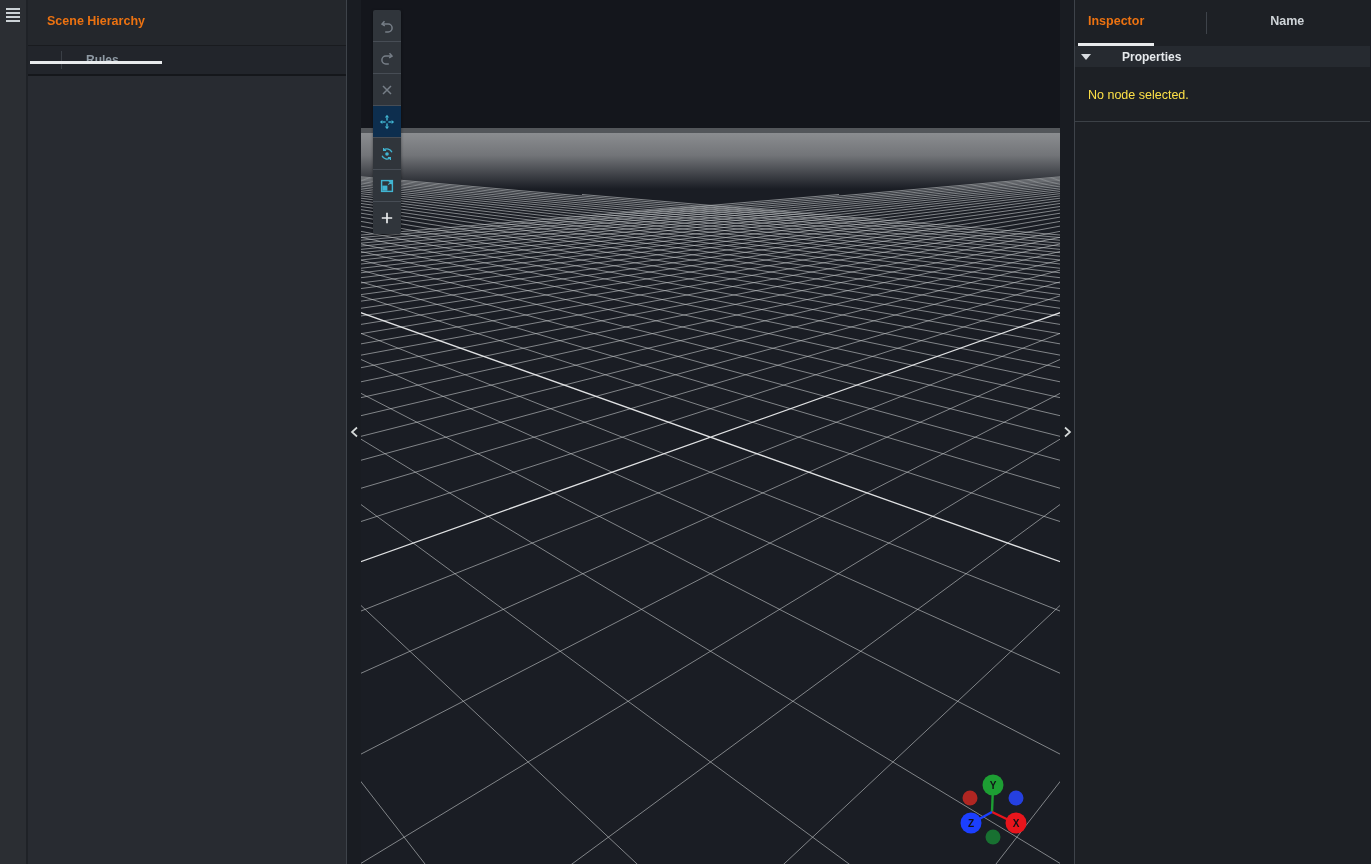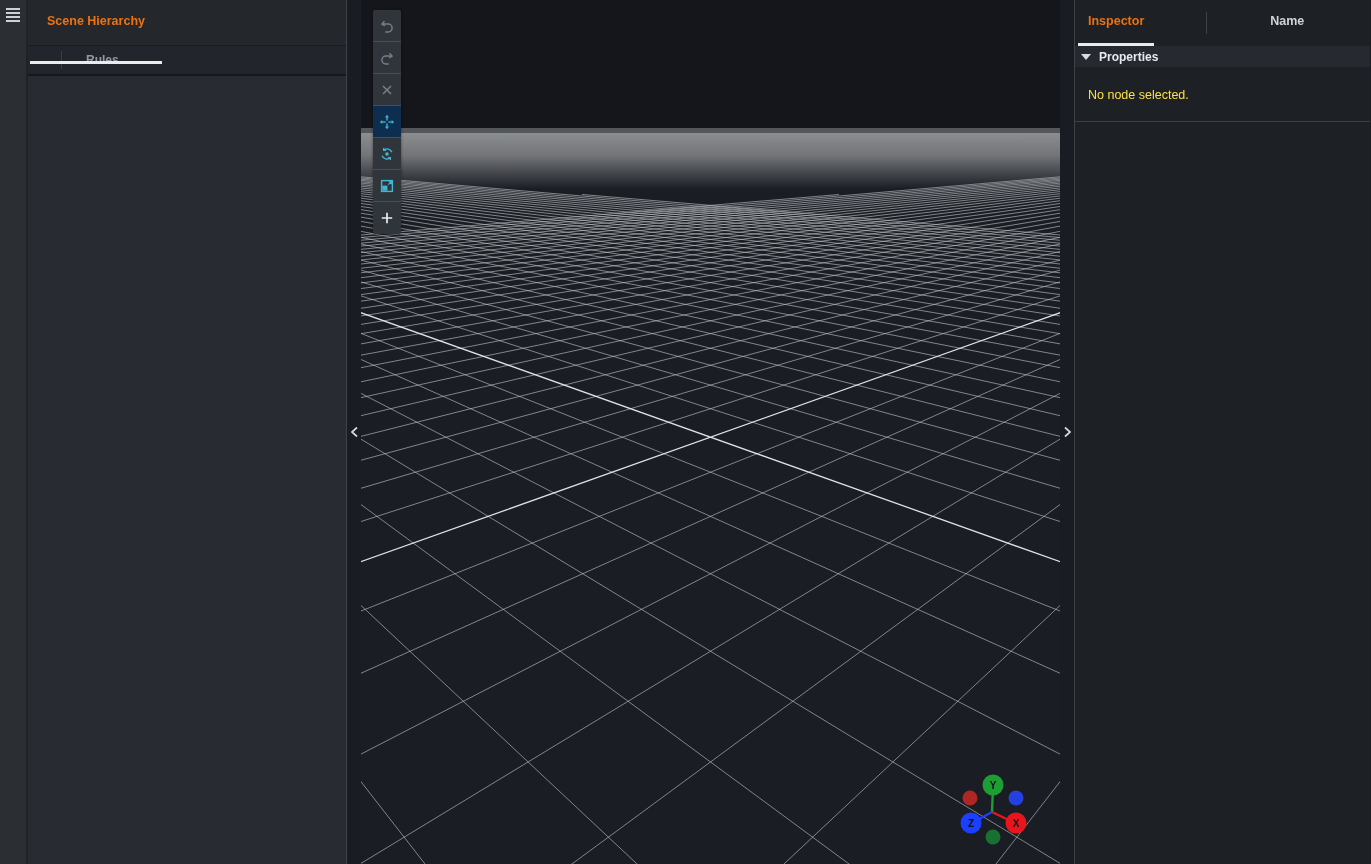--- a/index.html
+++ b/index.html
@@ -50,21 +50,21 @@
   .tbtn[data-name="add-object-button"] { color:#e9ebed; }
 
   
   .right-panel { width:296px; flex:none; background:#1d2025; border-left:1px solid #3e434a; display:flex; flex-direction:column; }
   .rp-tabbar { height:46px; flex:none; display:flex; align-items:center; position:relative;gap:44px; }
   .rp-tab { height:46px; line-height:43px; padding:0 10px; margin-left:3px; font-size:12.5px; font-weight:bold;
             color:#cfd4d8; border-bottom:3px solid transparent; cursor:pointer; }
   .rp-tab.active { color:#ec7211; border-bottom-color:#e9ebed; }
   .rp-tab-sep { width:1px; height:22px; background:#3e434a; align-self:center; margin:0 6px 0 8px; }
   .props-header { height:21px; flex:none; background:#262a30; display:flex; align-items:center;
-                  padding-left:6px; font-size:12px; font-weight:bold; color:#e6e9ec; cursor:pointer; }
+                  padding-left:6px; font-size:12px; font-weight:bold; color:#e6e9ec; cursor:pointer;gap:23px; }
   .tri-down { width:0; height:0; border-left:5px solid transparent; border-right:5px solid transparent;
               border-top:6px solid #d9dde1; margin-right:8px; }
   .empty-state { padding:21px 0 0 13px; font-size:12.5px; color:#fde047; }
   .rp-divider { height:1px; background:#3c4147; margin-top:19px; }
 </style>
 </head>
 <body>
 
 <div class="rail" data-name="left-rail">
   <div class="menu-btn" data-name="menu-button">

